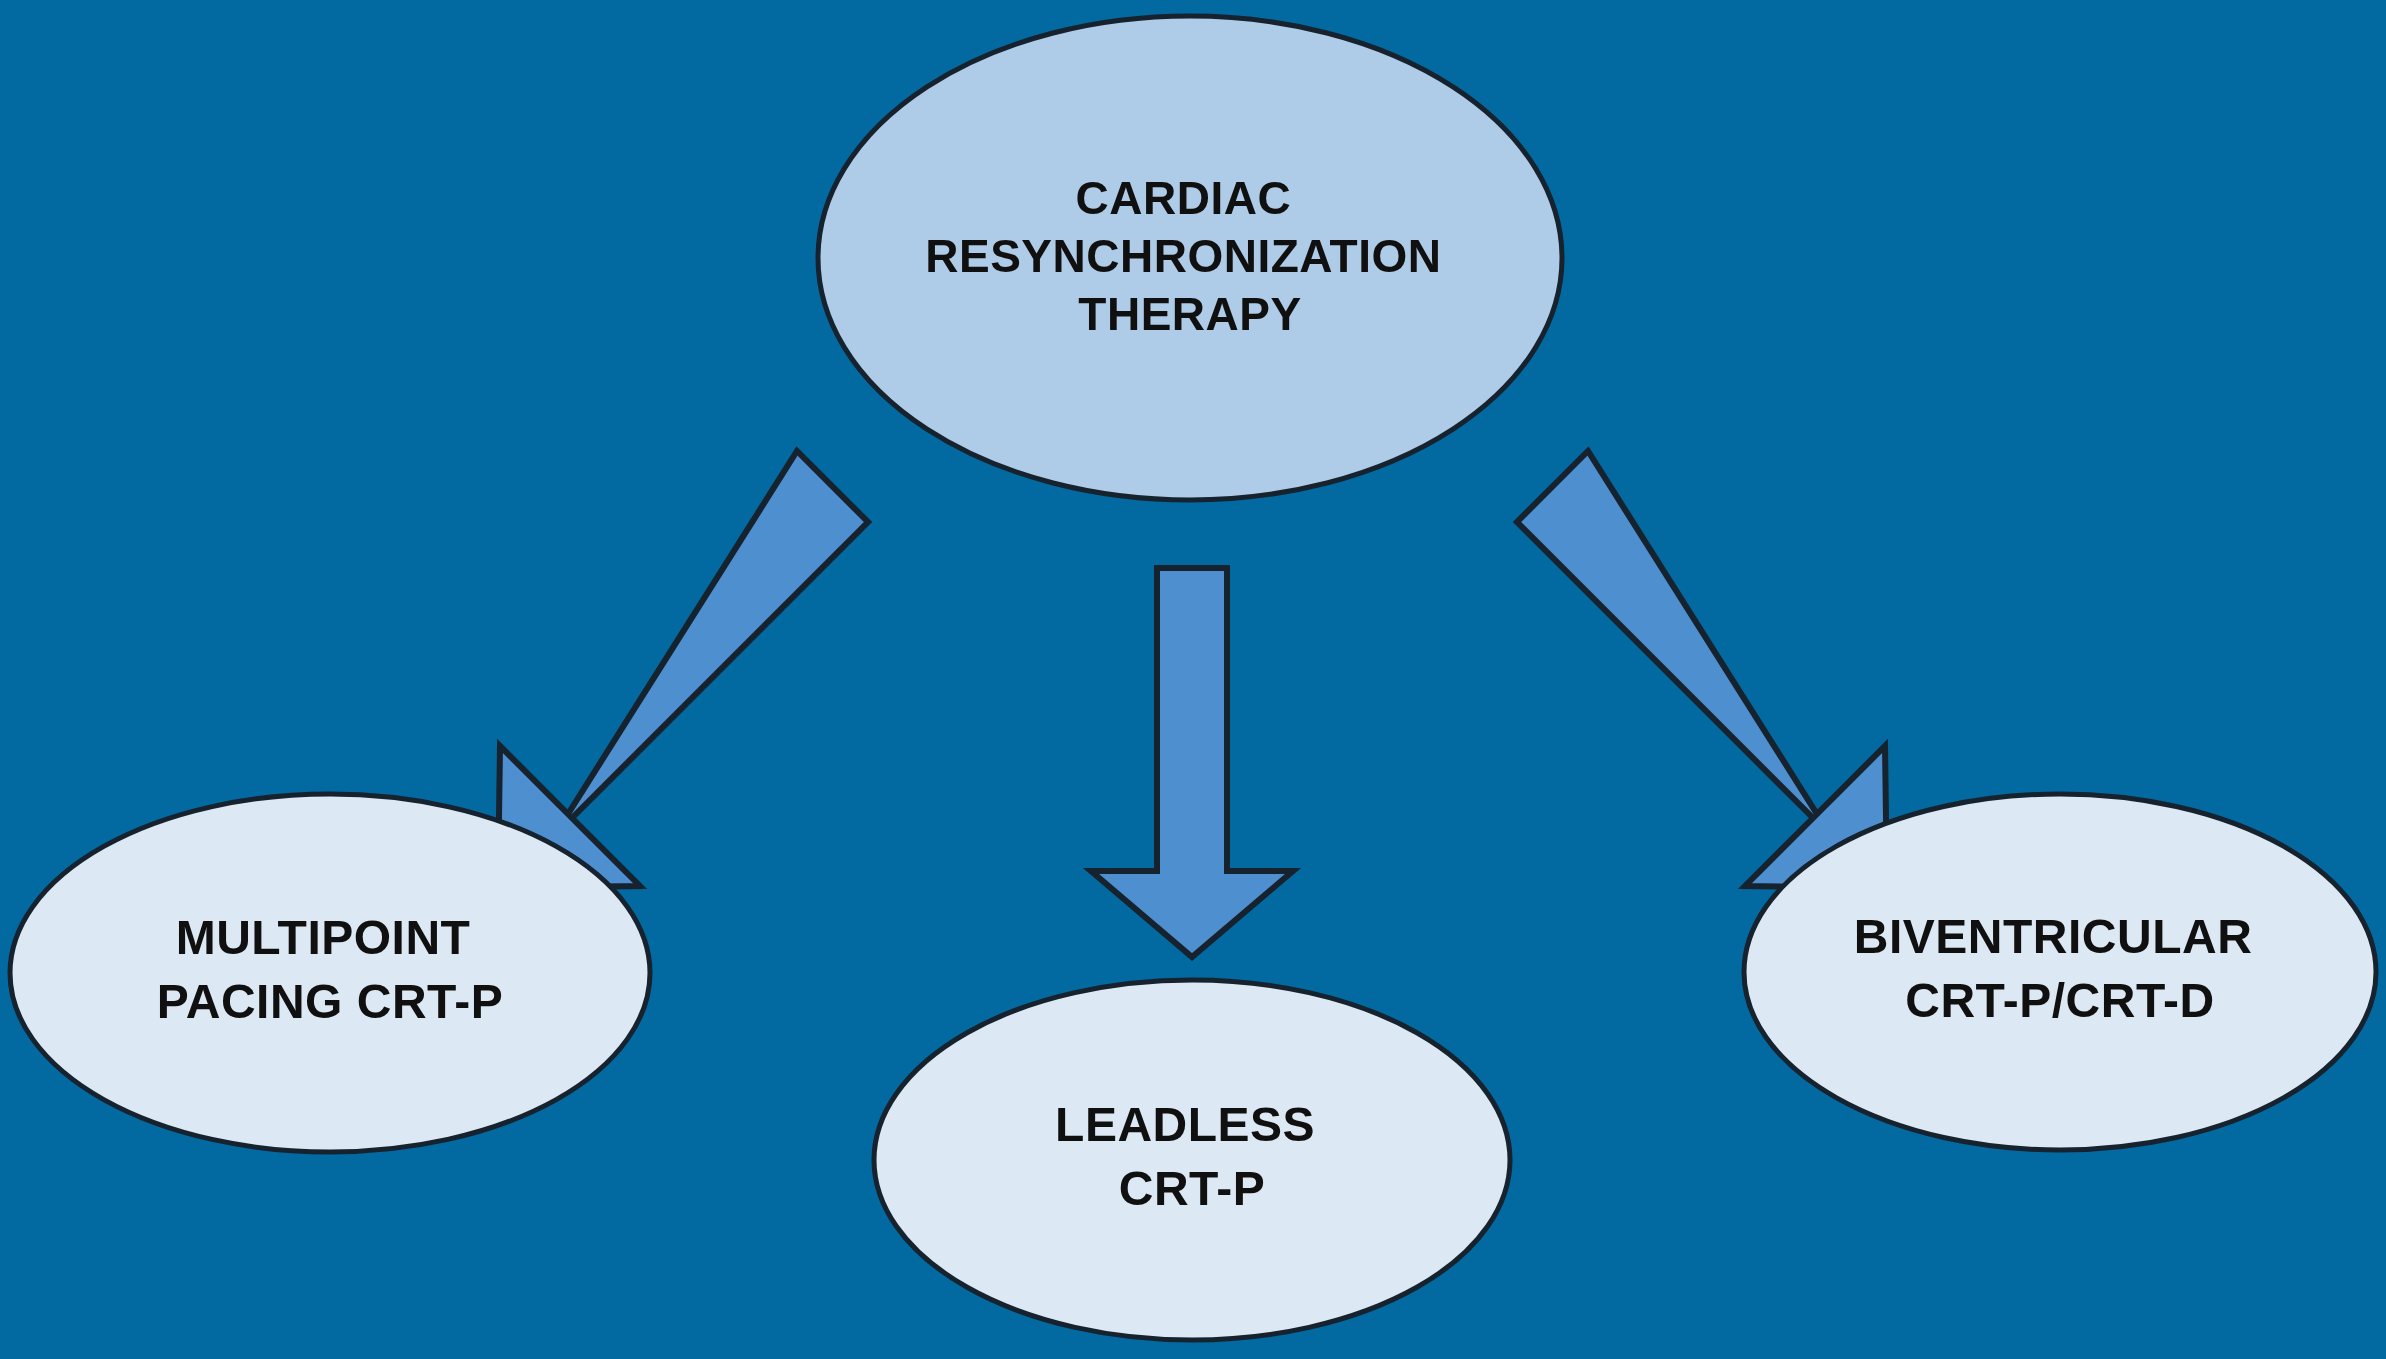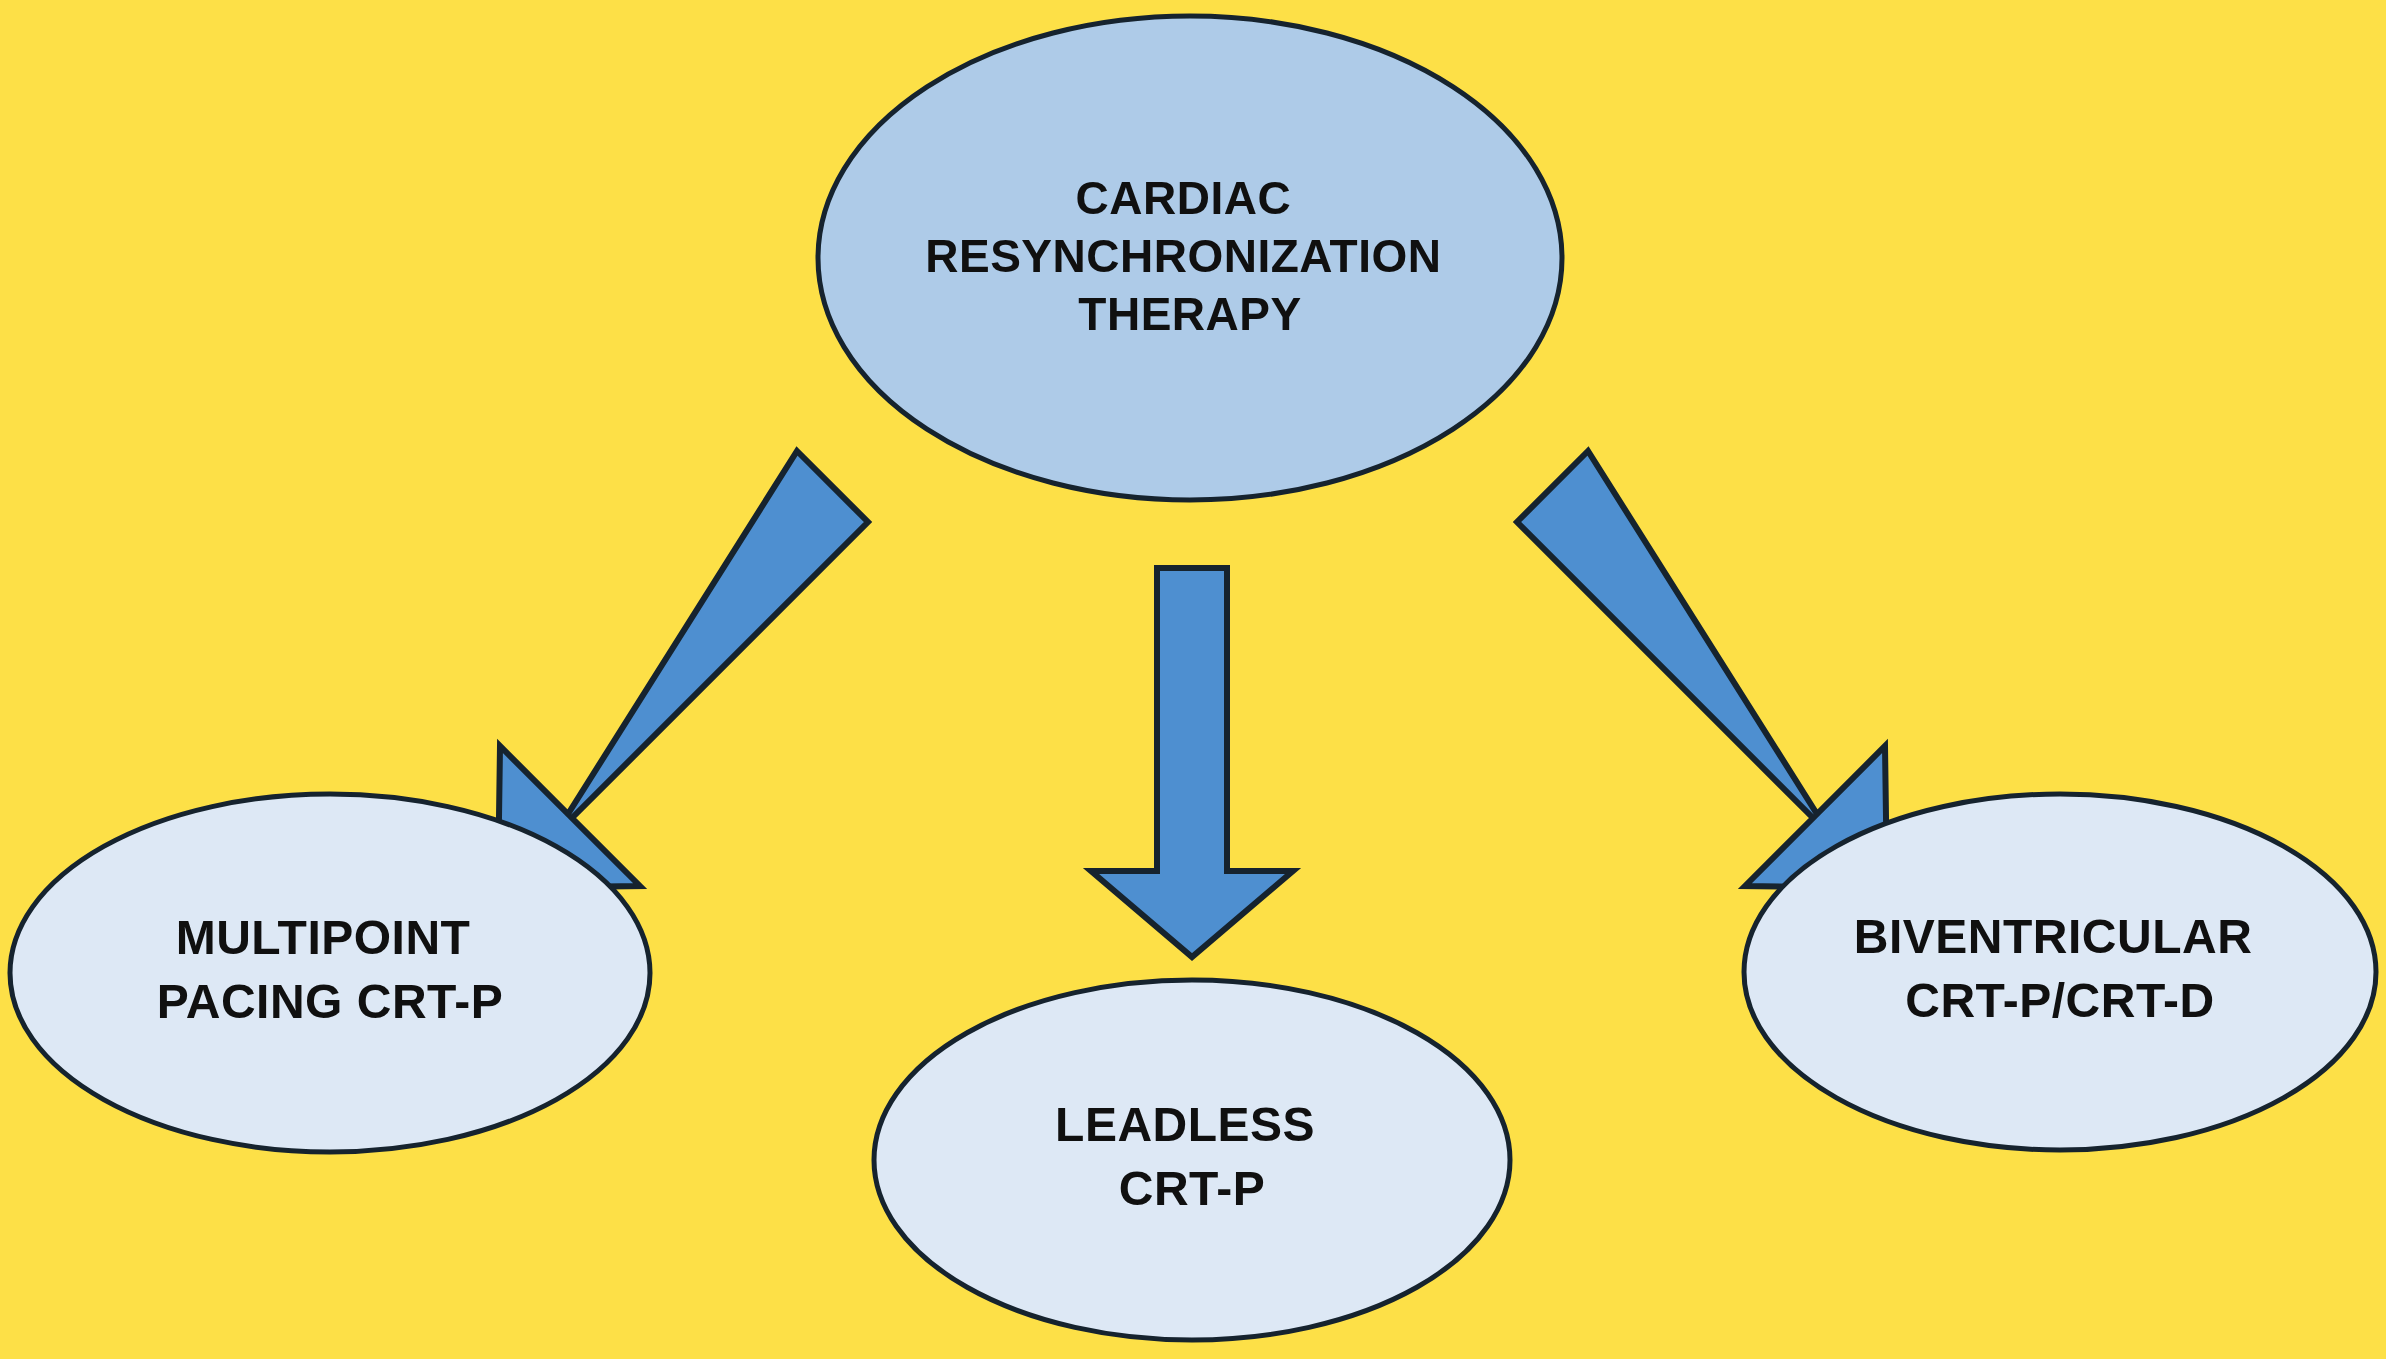--- a/index.html
+++ b/index.html
@@ -8,21 +8,21 @@
     padding: 0;
     background: #ffffff;
   }
   body {
     font-family: "Liberation Sans", sans-serif;
   }
   #stage {
     position: relative;
     width: 2386px;
     height: 1359px;
-    background: #fde047;
+    background: #0369a1;
     overflow: hidden;
   }
   #diagram-svg {
     position: absolute;
     left: 0;
     top: 0;
     width: 2386px;
     height: 1359px;
     display: block;
   }

